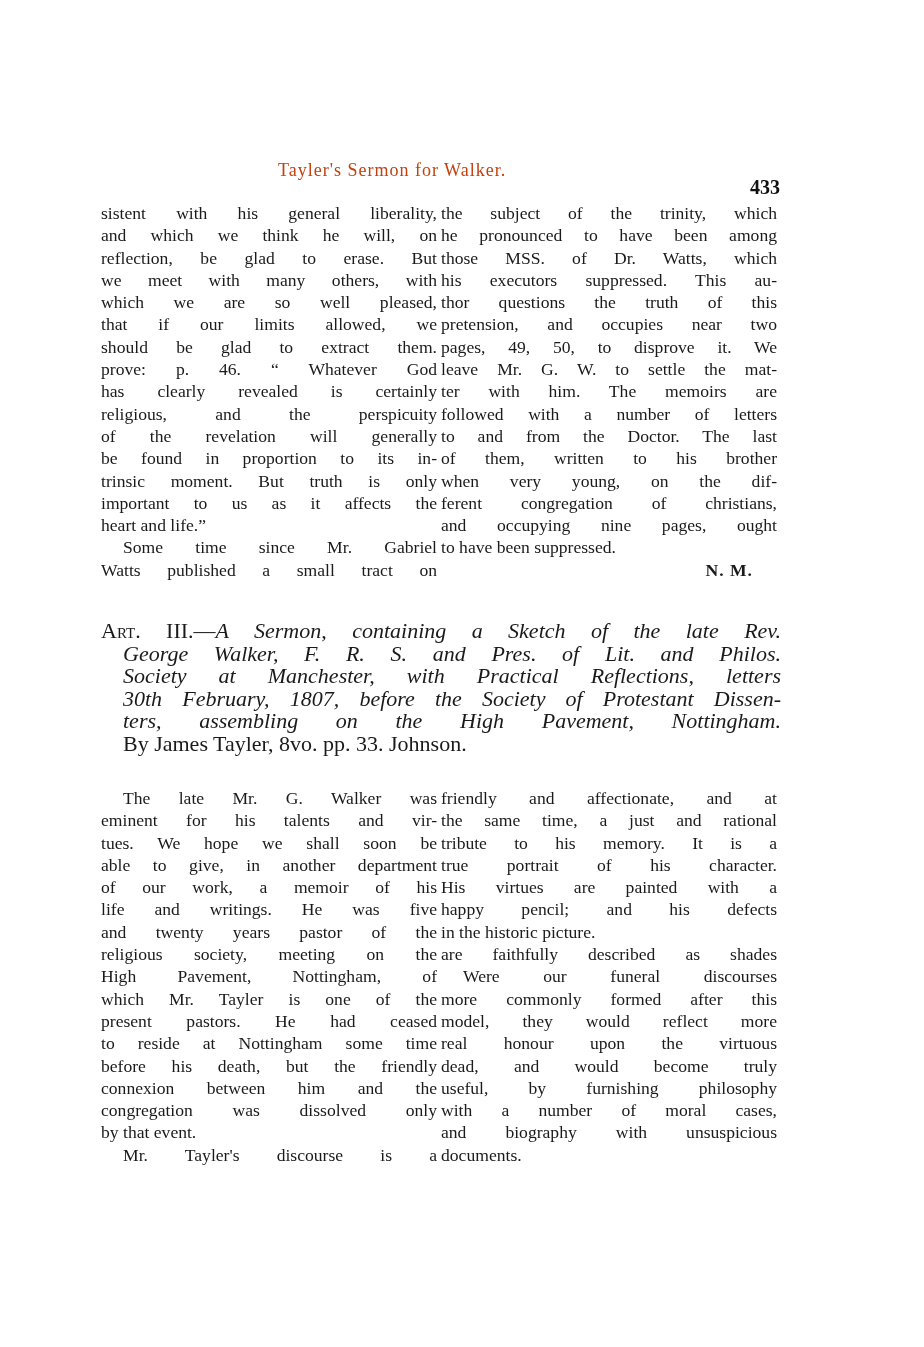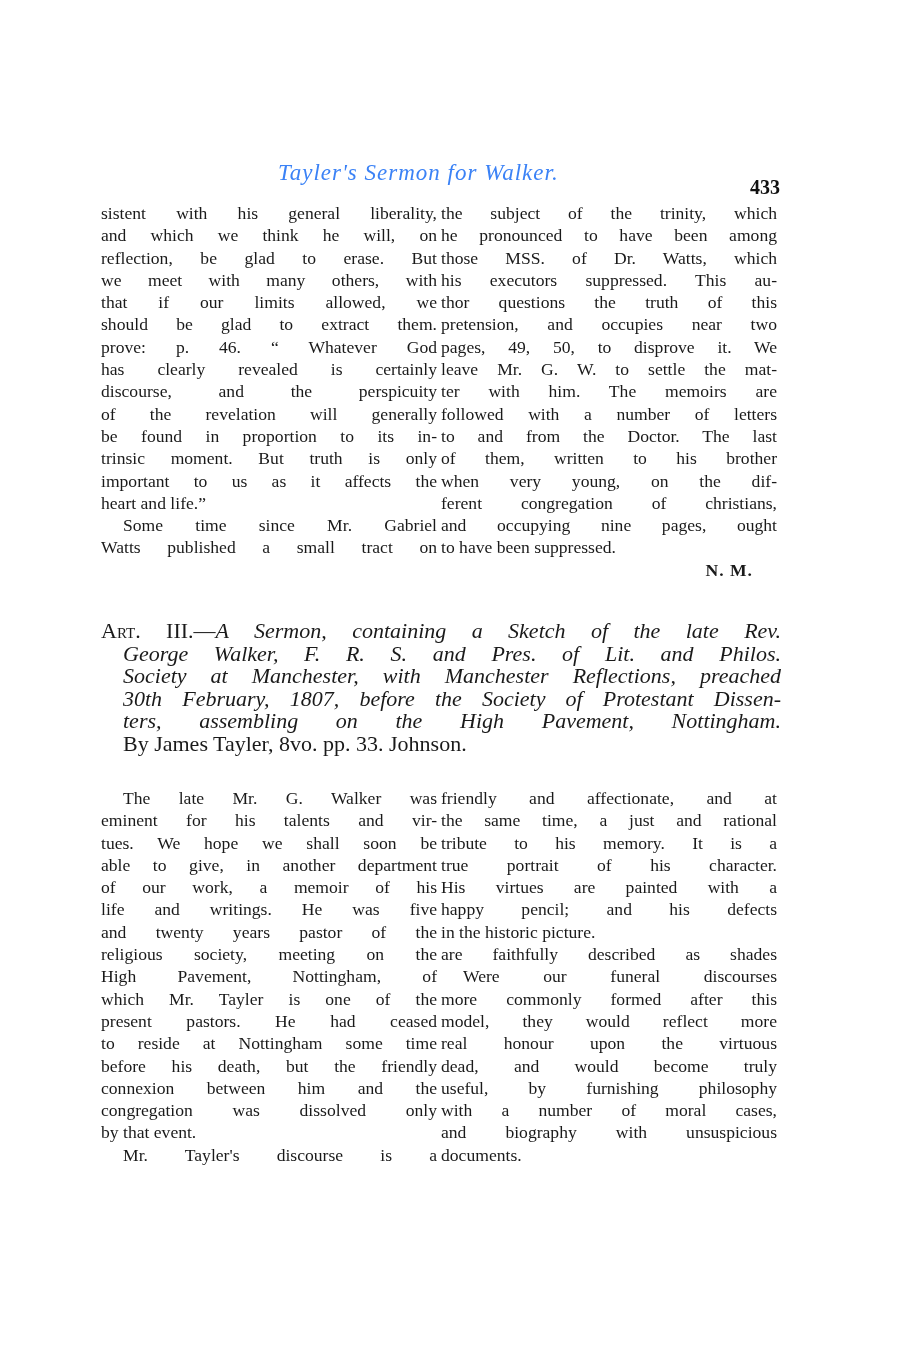--- a/index.html
+++ b/index.html
@@ -24,24 +24,23 @@
       position: absolute;
       top: 160px;
       left: 270px;
       width: 520px;
       height: 32px;
     }
     .running-title {
       position: absolute;
       left: 8px;
       top: 0;
-      font-style: italic;
-      font-size: 23px;
+      font-size: 18px;
       letter-spacing: 1px;
-      color: #3b82f6;
+      color: #c2410c;
     }
     .page-number {
       position: absolute;
       right: 10px;
       top: 16px;
       font-weight: bold;
       font-size: 20px;
       color: #111;
     }
     .col {
@@ -99,25 +98,26 @@
   <div class="running-head">
     <span class="running-title">Tayler's Sermon for Walker.</span>
     <span class="page-number">433</span>
   </div>
 
   <div class="col col-left" style="top:202px;">
     <div class="line">sistent with his general liberality,</div>
     <div class="line">and which we think he will, on</div>
     <div class="line">reflection, be glad to erase. But</div>
     <div class="line">we meet with many others, with</div>
+    <div class="line">which we are so well pleased,</div>
     <div class="line">that if our limits allowed, we</div>
     <div class="line">should be glad to extract them.</div>
     <div class="line">prove: p. 46. “ Whatever God</div>
     <div class="line">has clearly revealed is certainly</div>
-    <div class="line">discourse, and the perspicuity</div>
+    <div class="line">religious, and the perspicuity</div>
     <div class="line">of the revelation will generally</div>
     <div class="line">be found in proportion to its in-</div>
     <div class="line">trinsic moment. But truth is only</div>
     <div class="line">important to us as it affects the</div>
     <div class="line last">heart and life.”</div>
     <div class="line indent">Some time since Mr. Gabriel</div>
     <div class="line">Watts published a small tract on</div>
   </div>
 
   <div class="col col-right" style="top:202px;">
@@ -138,21 +138,21 @@
     <div class="line">and occupying nine pages, ought</div>
     <div class="line last">to have been suppressed.</div>
     <div class="line signature">N. M.</div>
   </div>
 
   <div class="art-head">
     <div class="art-line">
       <span class="smallcaps">Art. III.—</span><span>A Sermon, containing a Sketch of the late Rev.</span>
     </div>
     <div class="art-line sub">George Walker, F. R. S. and Pres. of Lit. and Philos.</div>
-    <div class="art-line sub">Society at Manchester, with Manchester Reflections, preached</div>
+    <div class="art-line sub">Society at Manchester, with Practical Reflections, letters</div>
     <div class="art-line sub">30th February, 1807, before the Society of Protestant Dissen-</div>
     <div class="art-line sub">ters, assembling on the High Pavement, Nottingham.</div>
     <div class="art-line sub plain">By James Tayler, 8vo. pp. 33.   Johnson.</div>
   </div>
 
   <div class="col col-left" style="top:787px;">
     <div class="line indent">The late Mr. G. Walker was</div>
     <div class="line">eminent for his talents and vir-</div>
     <div class="line">tues. We hope we shall soon be</div>
     <div class="line">able to give, in another department</div>

